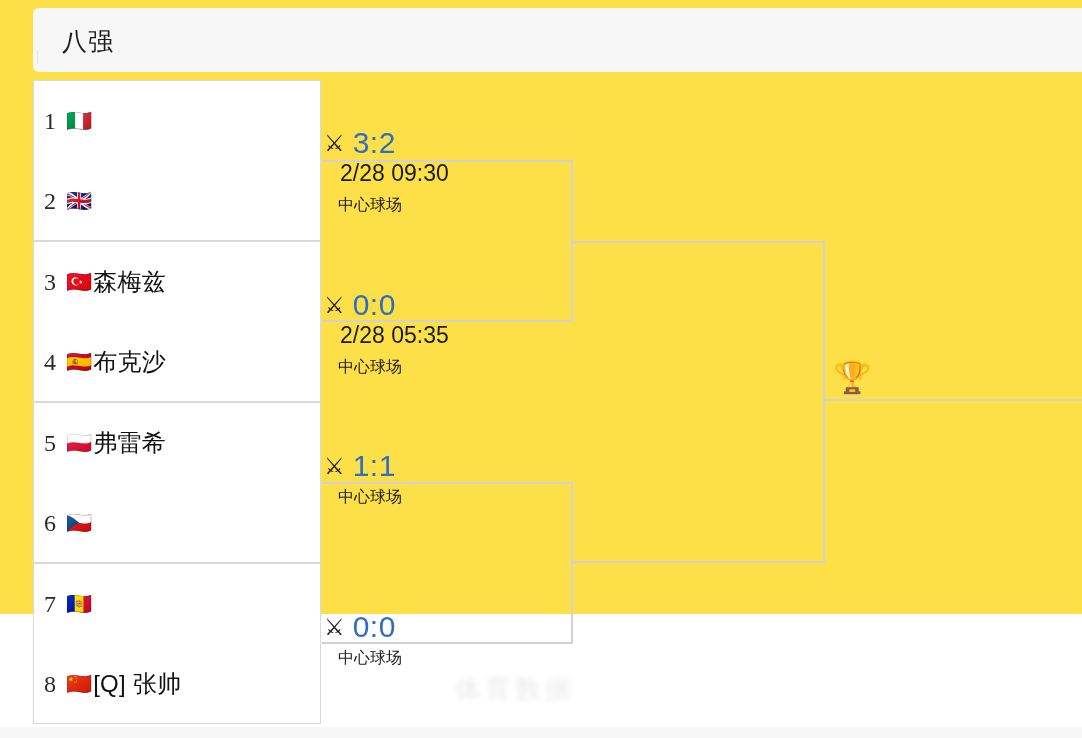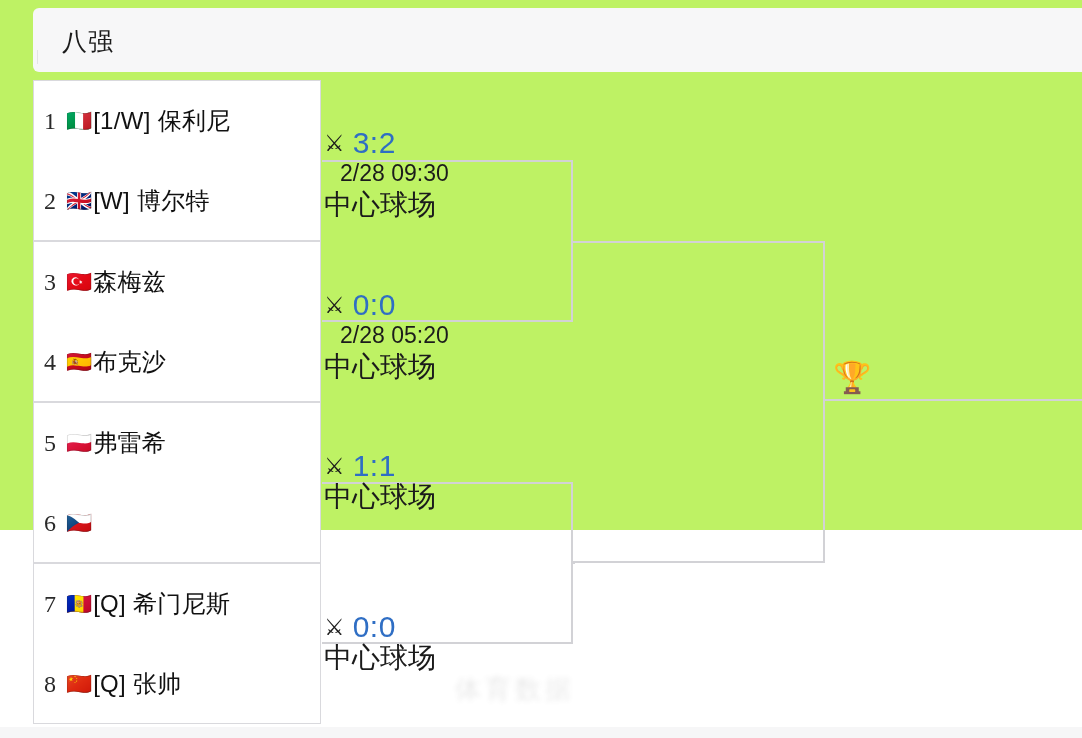--- a/index.html
+++ b/index.html
@@ -10,22 +10,22 @@
     width: 1082px;
     height: 738px;
     background: #ffffff;
     font-family: "Liberation Sans", "DejaVu Sans", sans-serif;
     overflow: hidden;
   }
 
   #root {
     position: relative;
     width: 1082px;
-    height: 530px;
-    background: #bef264;
+    height: 614px;
+    background: #fde047;
   }
 
   
   .round-header {
     position: absolute;
     left: 33px;
     top: 8px;
     width: 1049px;
     height: 64px;
     background: #f7f7f8;
@@ -142,25 +142,25 @@
     letter-spacing: 0.5px;
   }
   .match-time {
     font-size: 23px;
     color: #1b1b1b;
     line-height: 31px;
     white-space: nowrap;
     margin-left: 18px;
   }
   .match-venue {
-    font-size: 28px;
+    font-size: 16px;
     color: #1b1b1b;
     line-height: 31px;
     white-space: nowrap;
-    margin-left: 2px;
+    margin-left: 16px;
   }
 
   
   .trophy {
     position: absolute;
     left: 833px;
     top: 362px;
     font-size: 31px;
     line-height: 1;
     font-family: "DejaVu Sans", sans-serif;
@@ -201,26 +201,24 @@
     <div class="round-header-tick"></div>
     <div class="round-header-title">八强</div>
   </div>
 
   <div class="players-col">
 
     <div class="pair-box p0">
       <div class="player-row r0">
         <span class="seed-num">1</span>
         <span class="flag">🇮🇹</span>
-        <span class="player-name">[1/W] 保利尼</span>
       </div>
       <div class="player-row r1">
         <span class="seed-num">2</span>
         <span class="flag">🇬🇧</span>
-        <span class="player-name">[W] 博尔特</span>
       </div>
     </div>
 
     <div class="pair-box p1">
       <div class="player-row r0">
         <span class="seed-num">3</span>
         <span class="flag">🇹🇷</span>
         <span class="player-name">森梅兹</span>
       </div>
       <div class="player-row r1">
@@ -239,21 +237,20 @@
       <div class="player-row r1">
         <span class="seed-num">6</span>
         <span class="flag">🇨🇿</span>
       </div>
     </div>
 
     <div class="pair-box p3">
       <div class="player-row r0">
         <span class="seed-num">7</span>
         <span class="flag">🇦🇩</span>
-        <span class="player-name">[Q] 希门尼斯</span>
       </div>
       <div class="player-row r1">
         <span class="seed-num">8</span>
         <span class="flag">🇨🇳</span>
         <span class="player-name">[Q] 张帅</span>
       </div>
     </div>
   </div>
 
   <div class="bracket-line h-line" style="left:322px; top:160px; width:251px;"></div>
@@ -281,21 +278,21 @@
     </div>
     <div class="match-time">2/28 09:30</div>
     <div class="match-venue">中心球场</div>
   </div>
 
   <div class="match-info" style="top:290px;">
     <div class="match-score-row">
       <span class="swords-icon">⚔</span>
       <span class="score-text">0:0</span>
     </div>
-    <div class="match-time">2/28 05:20</div>
+    <div class="match-time">2/28 05:35</div>
     <div class="match-venue">中心球场</div>
   </div>
 
   <div class="match-info" style="top:451px;">
     <div class="match-score-row">
       <span class="swords-icon">⚔</span>
       <span class="score-text">1:1</span>
     </div>
     <div class="match-venue">中心球场</div>
   </div>

